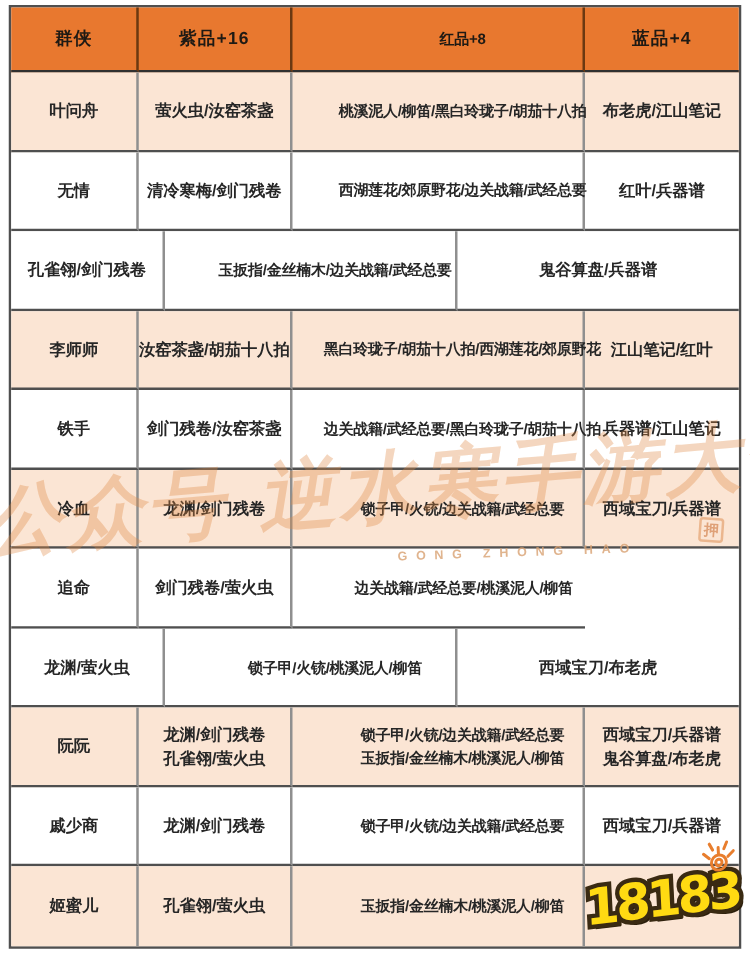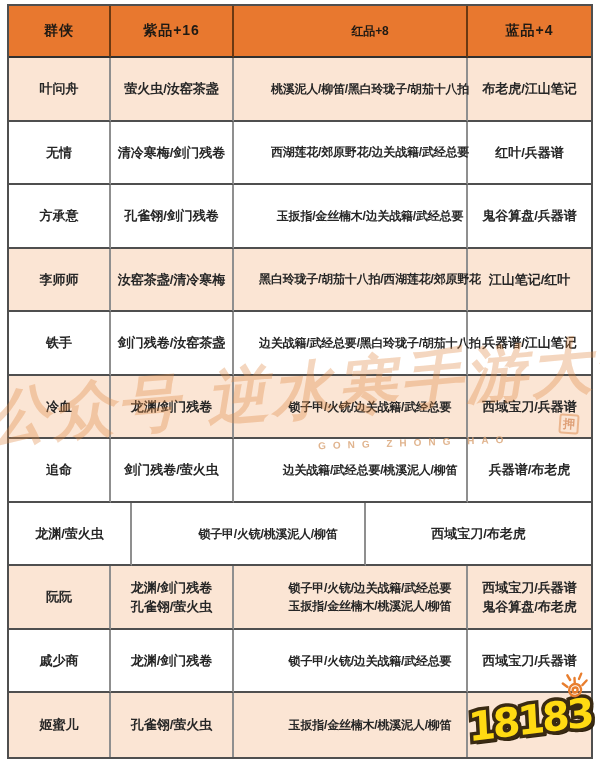--- a/index.html
+++ b/index.html
@@ -109,39 +109,36 @@
             <div>清冷寒梅/剑门残卷</div>
           </div>
           <div class="bcell c2">
             <div>西湖莲花/郊原野花/边关战籍/武经总要</div>
           </div>
           <div class="bcell c3">
             <div>红叶/兵器谱</div>
           </div>
         </div>
         <div class="brow">
-          <div class="bcell c0">
-            <div>方承意</div>
-          </div>
           <div class="bcell c1">
             <div>孔雀翎/剑门残卷</div>
           </div>
           <div class="bcell c2">
             <div>玉扳指/金丝楠木/边关战籍/武经总要</div>
           </div>
           <div class="bcell c3">
             <div>鬼谷算盘/兵器谱</div>
           </div>
         </div>
         <div class="brow alt">
           <div class="bcell c0">
             <div>李师师</div>
           </div>
           <div class="bcell c1">
-            <div>汝窑茶盏/清冷寒梅</div>
+            <div>汝窑茶盏/胡茄十八拍</div>
           </div>
           <div class="bcell c2">
             <div>黑白玲珑子/胡茄十八拍/西湖莲花/郊原野花</div>
           </div>
           <div class="bcell c3">
             <div>江山笔记/红叶</div>
           </div>
         </div>
         <div class="brow">
           <div class="bcell c0">
@@ -173,23 +170,20 @@
         </div>
         <div class="brow">
           <div class="bcell c0">
             <div>追命</div>
           </div>
           <div class="bcell c1">
             <div>剑门残卷/萤火虫</div>
           </div>
           <div class="bcell c2">
             <div>边关战籍/武经总要/桃溪泥人/柳笛</div>
-          </div>
-          <div class="bcell c3">
-            <div>兵器谱/布老虎</div>
           </div>
         </div>
         <div class="brow">
           <div class="bcell c1">
             <div>龙渊/萤火虫</div>
           </div>
           <div class="bcell c2">
             <div>锁子甲/火铳/桃溪泥人/柳笛</div>
           </div>
           <div class="bcell c3">

